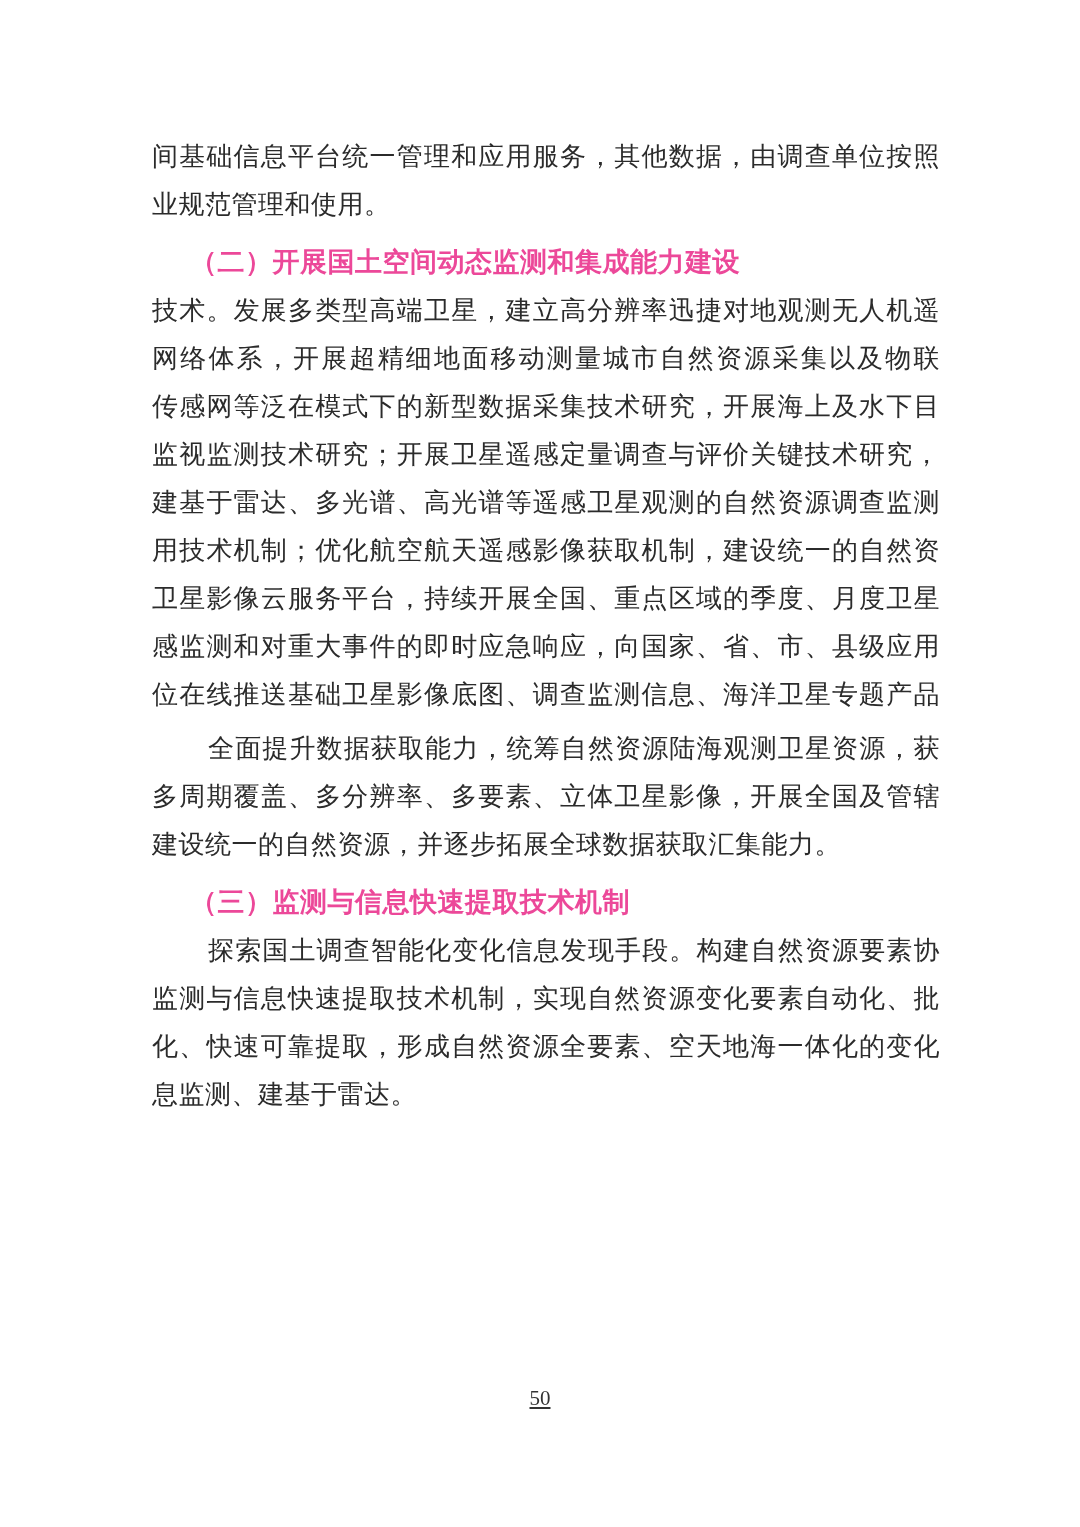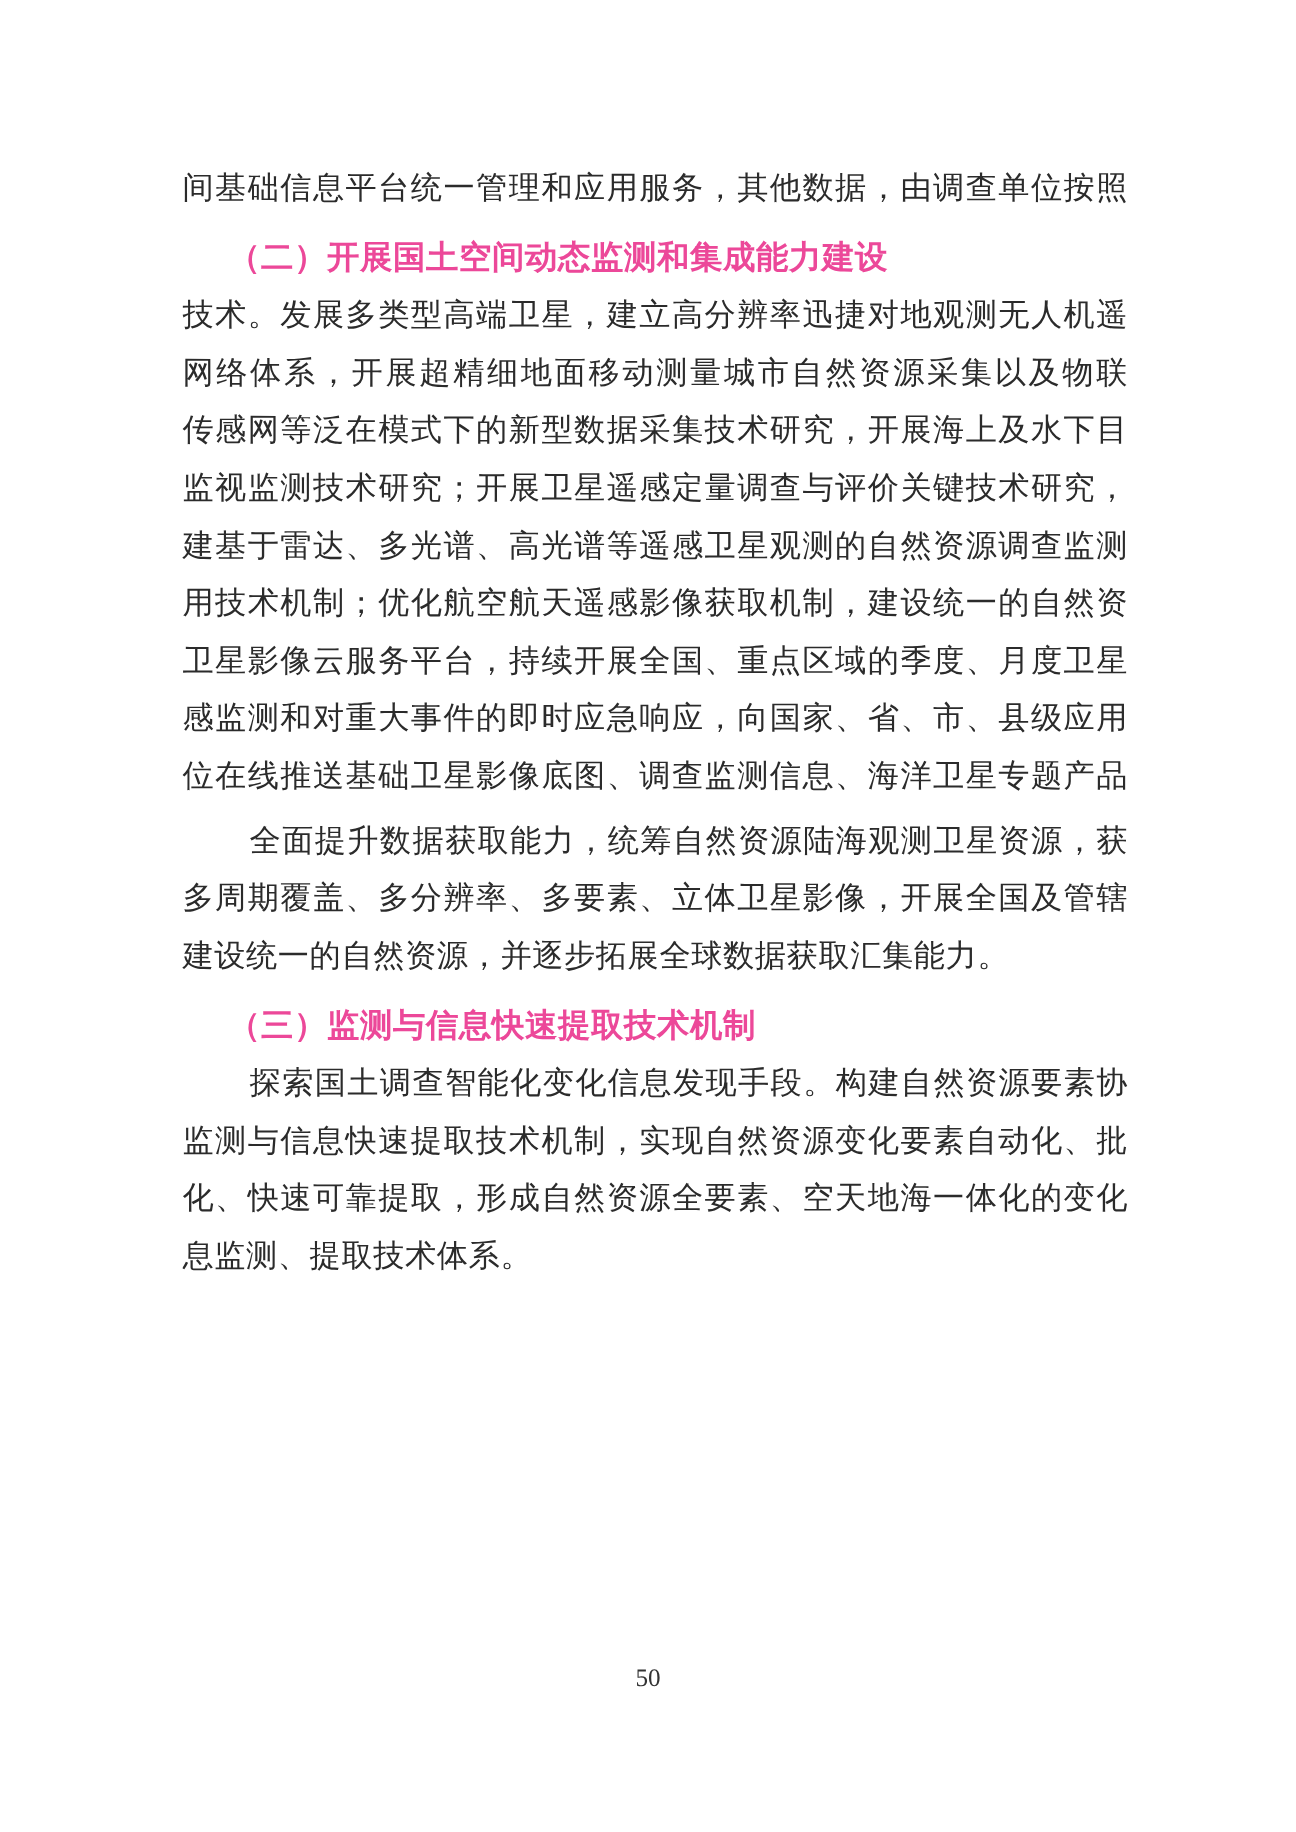--- a/index.html
+++ b/index.html
@@ -64,30 +64,32 @@
     position: absolute;
     left: 0;
     top: 1386px;
     width: 1080px;
     text-align: center;
   }
   .pagenum {
     font-size: 21px;
     color: #333333;
     font-family: "Liberation Serif", "DejaVu Serif", serif;
+    text-decoration: underline;
   }
 </style>
 </head>
 <body>
 
 <div class="page">
   <div class="text-col">
 
     <div class="para">
       <div class="ln jf">间基础信息平台统一管理和应用服务，其他数据，由调查单位按照行</div>
+      <div class="ln">业规范管理和使用。</div>
     </div>
 
 
     <h2 class="hd">（二）开展国土空间动态监测和集成能力建设</h2>
 
     <div class="para">
       <div class="ln jf">技术。发展多类型高端卫星，建立高分辨率迅捷对地观测无人机遥感</div>
       <div class="ln jf">网络体系，开展超精细地面移动测量城市自然资源采集以及物联网、</div>
       <div class="ln jf">传感网等泛在模式下的新型数据采集技术研究，开展海上及水下目标</div>
       <div class="ln jf">监视监测技术研究；开展卫星遥感定量调查与评价关键技术研究，构</div>
@@ -103,21 +105,21 @@
       <div class="ln jf">多周期覆盖、多分辨率、多要素、立体卫星影像，开展全国及管辖海</div>
       <div class="ln">建设统一的自然资源，并逐步拓展全球数据获取汇集能力。</div>
     </div>
 
     <h2 class="hd">（三）监测与信息快速提取技术机制</h2>
 
     <div class="para">
       <div class="ln jf ind">探索国土调查智能化变化信息发现手段。构建自然资源要素协同</div>
       <div class="ln jf">监测与信息快速提取技术机制，实现自然资源变化要素自动化、批量</div>
       <div class="ln jf">化、快速可靠提取，形成自然资源全要素、空天地海一体化的变化信</div>
-      <div class="ln">息监测、提取技术体系。</div>
+      <div class="ln">息监测、建基于雷达。</div>
     </div>
 
   </div>
 
   <div class="footer">
     <span class="pagenum">50</span>
   </div>
 </div>
 
 </body></html>

